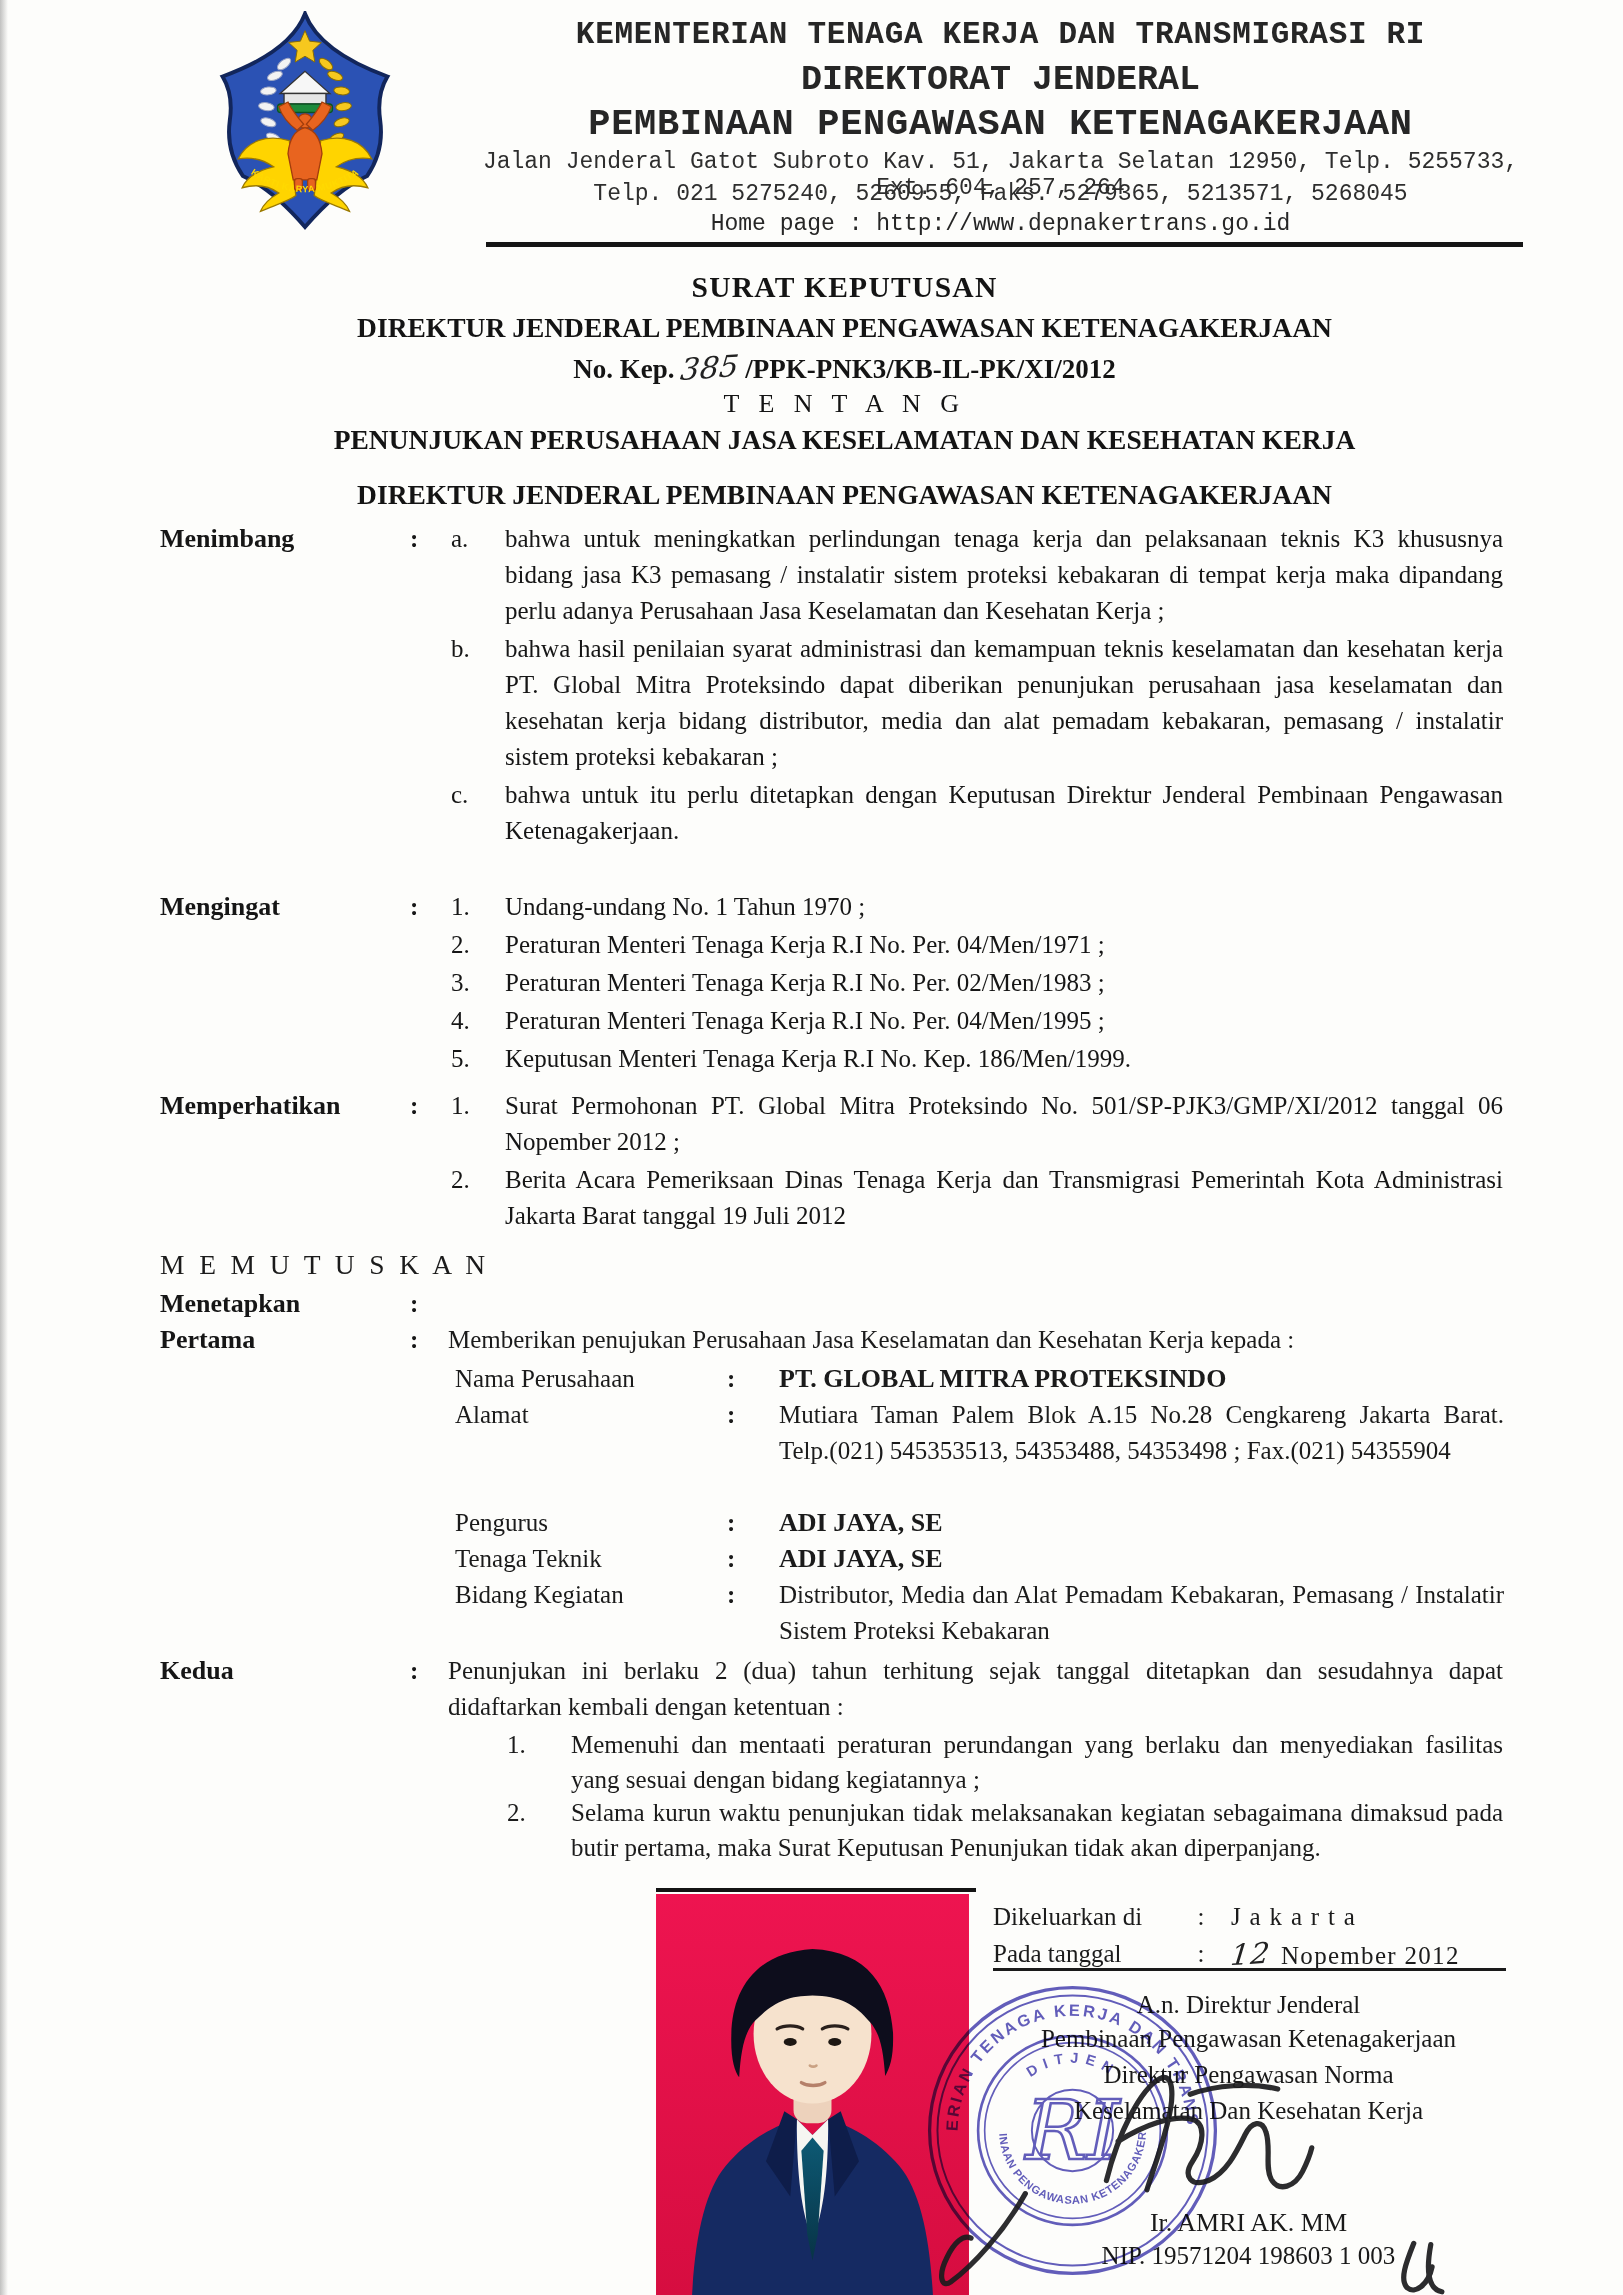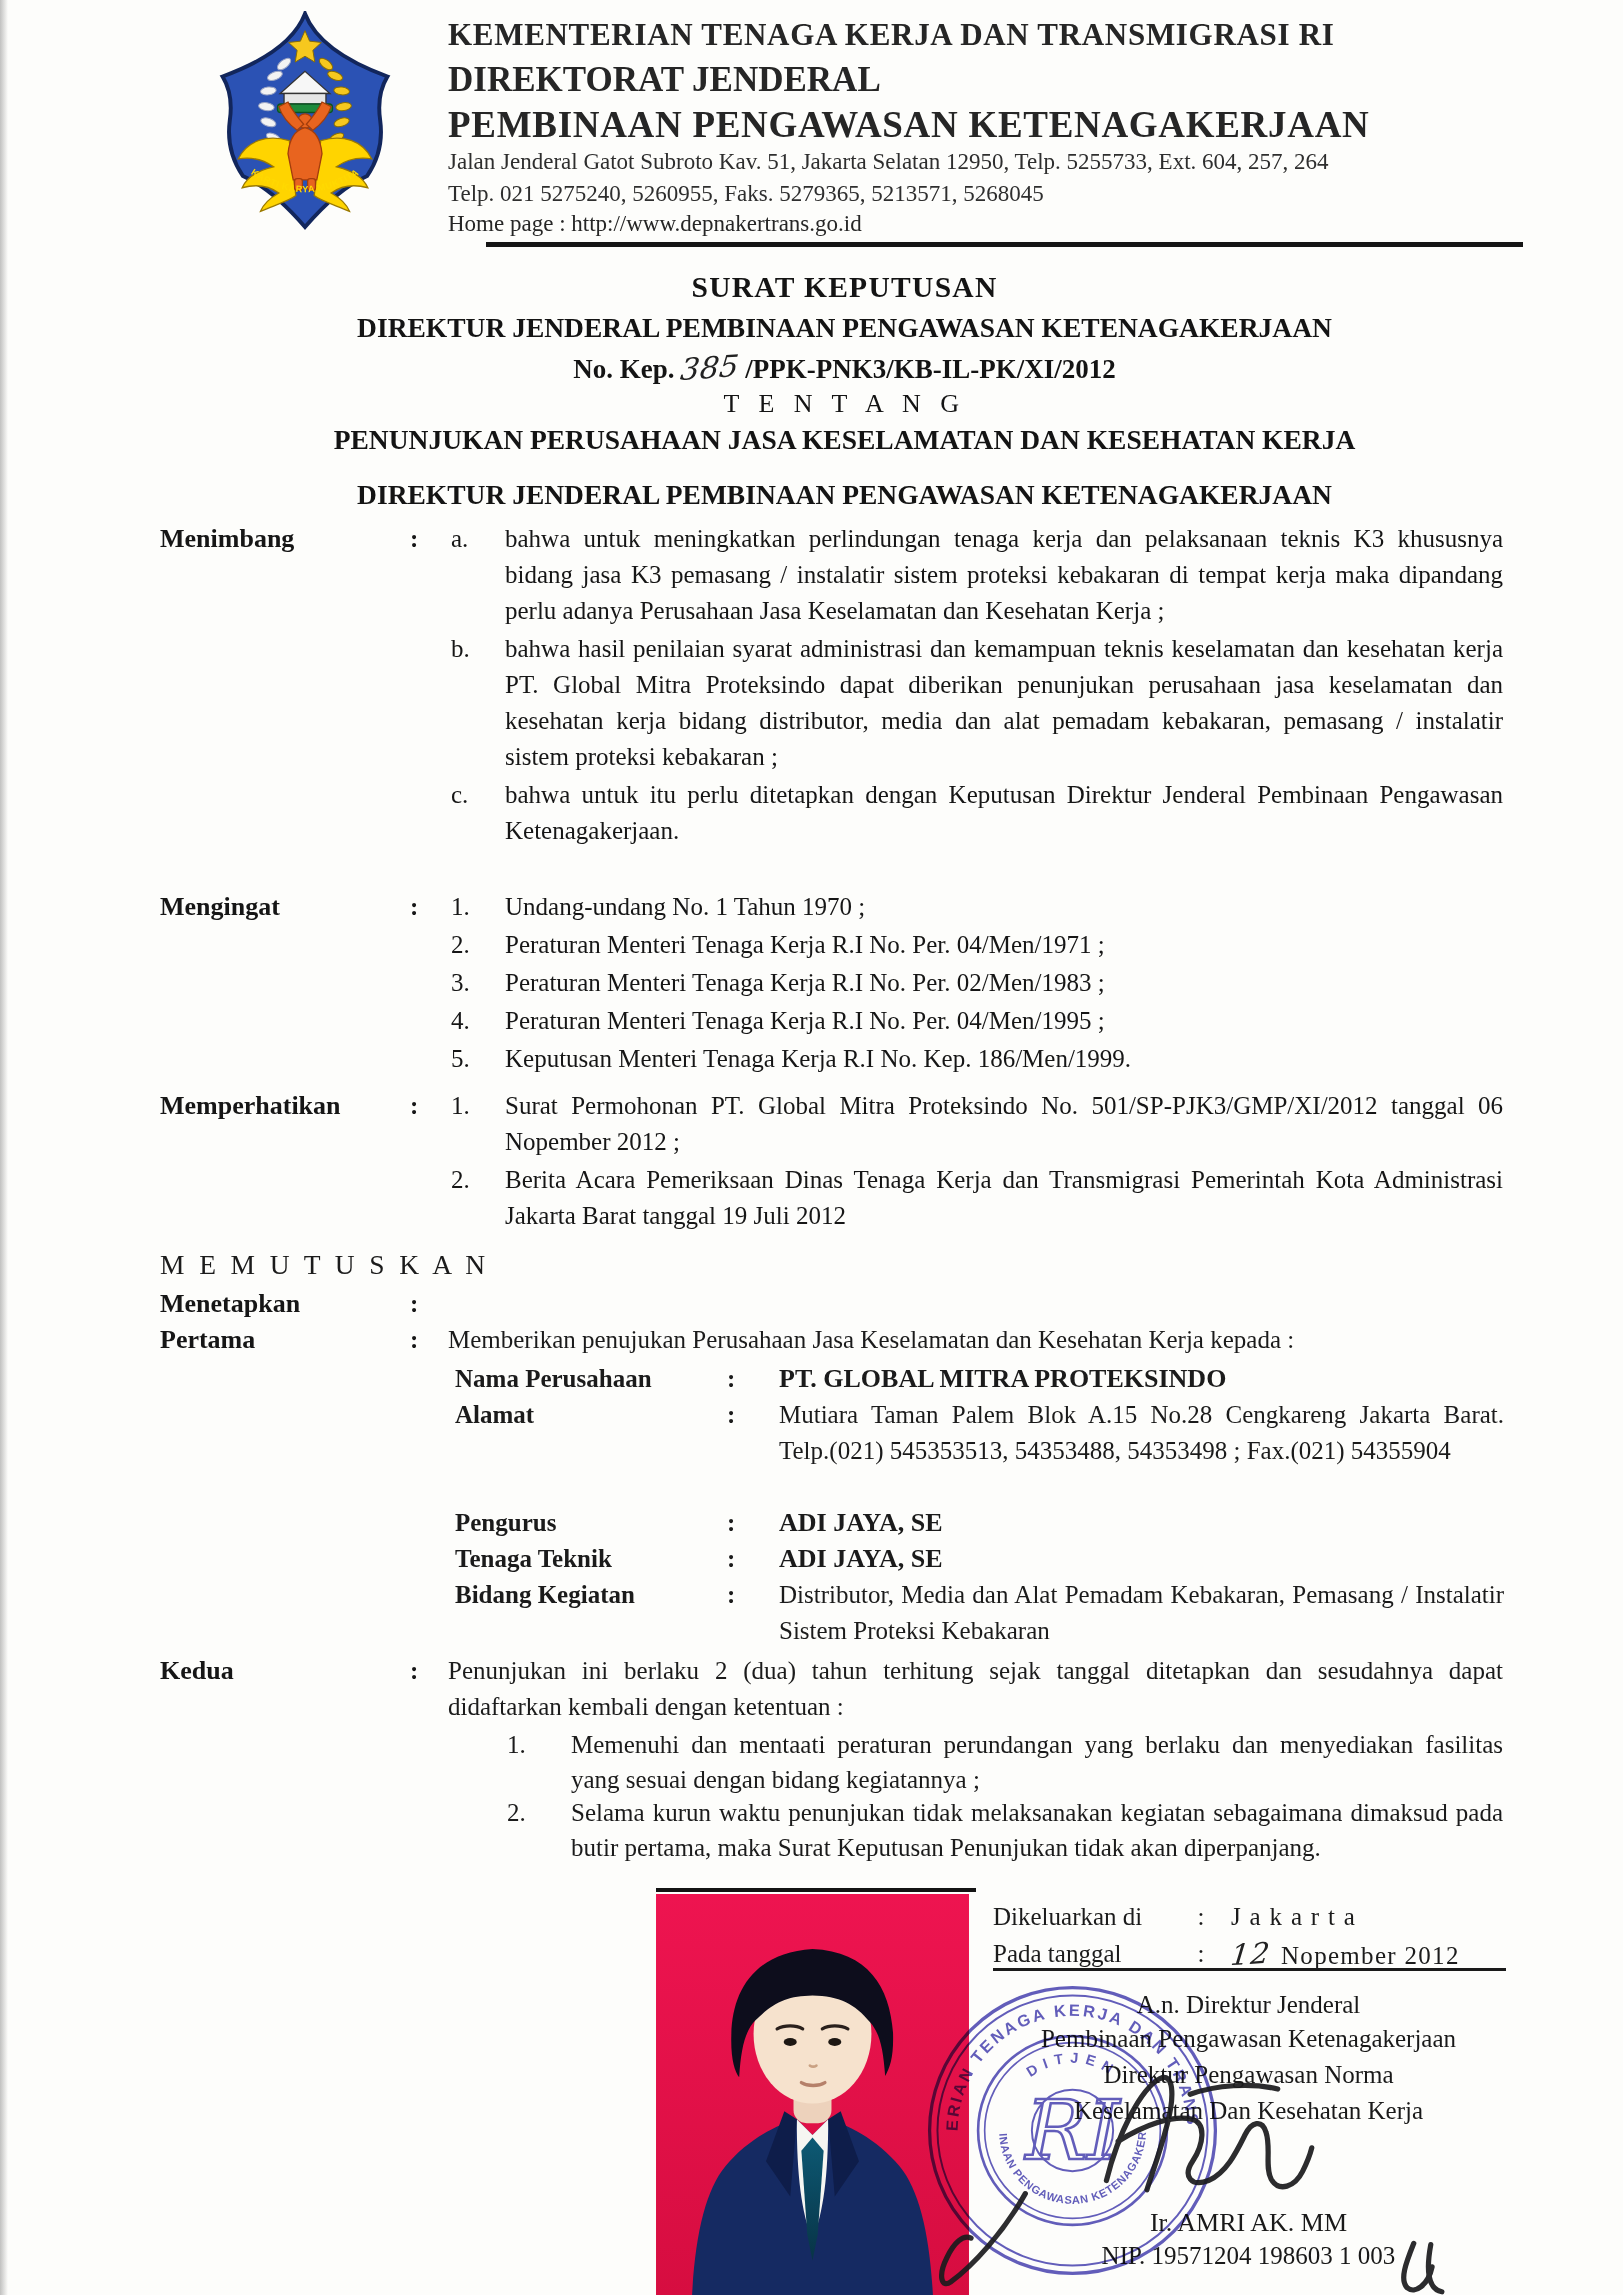--- a/index.html
+++ b/index.html
@@ -1,22 +1,22 @@
 <!DOCTYPE html>
 <html style="font-size:10.5px"><head>
 <meta charset="utf-8">
 <style>
   html,body{margin:0;padding:0;background:#9a9a9a;}
   .page{position:relative;width:1623px;height:2295px;background:#fdfdfb;overflow:hidden;
         font-family:"Liberation Serif", serif;color:#1b1b1b;}
   .scan-edge{position:absolute;left:0;top:0;width:7.9px;height:100%;
         background:linear-gradient(90deg,rgba(120,120,120,.45),rgba(120,120,120,0));}
   
-  .hdr{position:absolute;left:448px;width:1073px;
-       font-family:Liberation Serif, serif;color:#262626;}
+  .hdr{position:absolute;left:464px;width:1073px;text-align:center;
+       font-family:Liberation Mono, monospace;color:#262626;}
   .h-min{top:17px;font-size:31px;font-weight:600;letter-spacing:0.7px;}
   .h-dj1{top:60px;font-size:35px;font-weight:700;}
   .h-dj2{top:103px;font-size:37px;font-weight:700;letter-spacing:0.7px;}
   .h-ad{font-size:23px;font-weight:400;color:#2e2e2e;}
   .h-ad1{top:149px;}
   .h-ad2{top:181px;}
   .h-hp{top:211px;font-size:23px;}
   .h-rule{position:absolute;left:486px;top:242px;width:1037px;height:4.6px;background:#151515;}
   
   .tl{position:absolute;left:157px;width:1375px;text-align:center;font-weight:700;color:#141414;}
@@ -36,21 +36,21 @@
   .sec-body{flex:1;}
   .li{display:flex;align-items:flex-start;margin-bottom:2px;}
   .mk{width:54px;flex:0 0 auto;}
   .tx{flex:1;}
   .just{text-align:justify;}
   .heading-mid{position:absolute;left:160px;width:1343px;top:1249px;text-align:left;
        font-weight:400;font-size:27.5px;letter-spacing:3.9px;}
   .p-intro{position:absolute;left:448px;width:1055px;font-size:25px;line-height:36px;}
   .fld{position:absolute;left:455px;width:1049px;display:flex;align-items:flex-start;
        font-size:25px;line-height:36px;}
-  .fl{width:272px;flex:0 0 auto;font-weight:bold;}
+  .fl{width:272px;flex:0 0 auto;}
   .fc{width:52px;font-weight:700;flex:0 0 auto;}
   .fv{flex:1;}
   .bold{font-weight:700;font-size:26px;}
   .kitem{position:absolute;left:507px;width:996px;display:flex;align-items:flex-start;
        font-size:25px;line-height:35px;}
   .mk2{width:64px;flex:0 0 auto;}
   
   .c-row{position:absolute;left:993px;width:524px;display:flex;font-size:25px;line-height:34px;z-index:2;}
   .cl{width:178px;flex:0 0 auto;}
   .cc{width:60px;flex:0 0 auto;text-align:center;}

